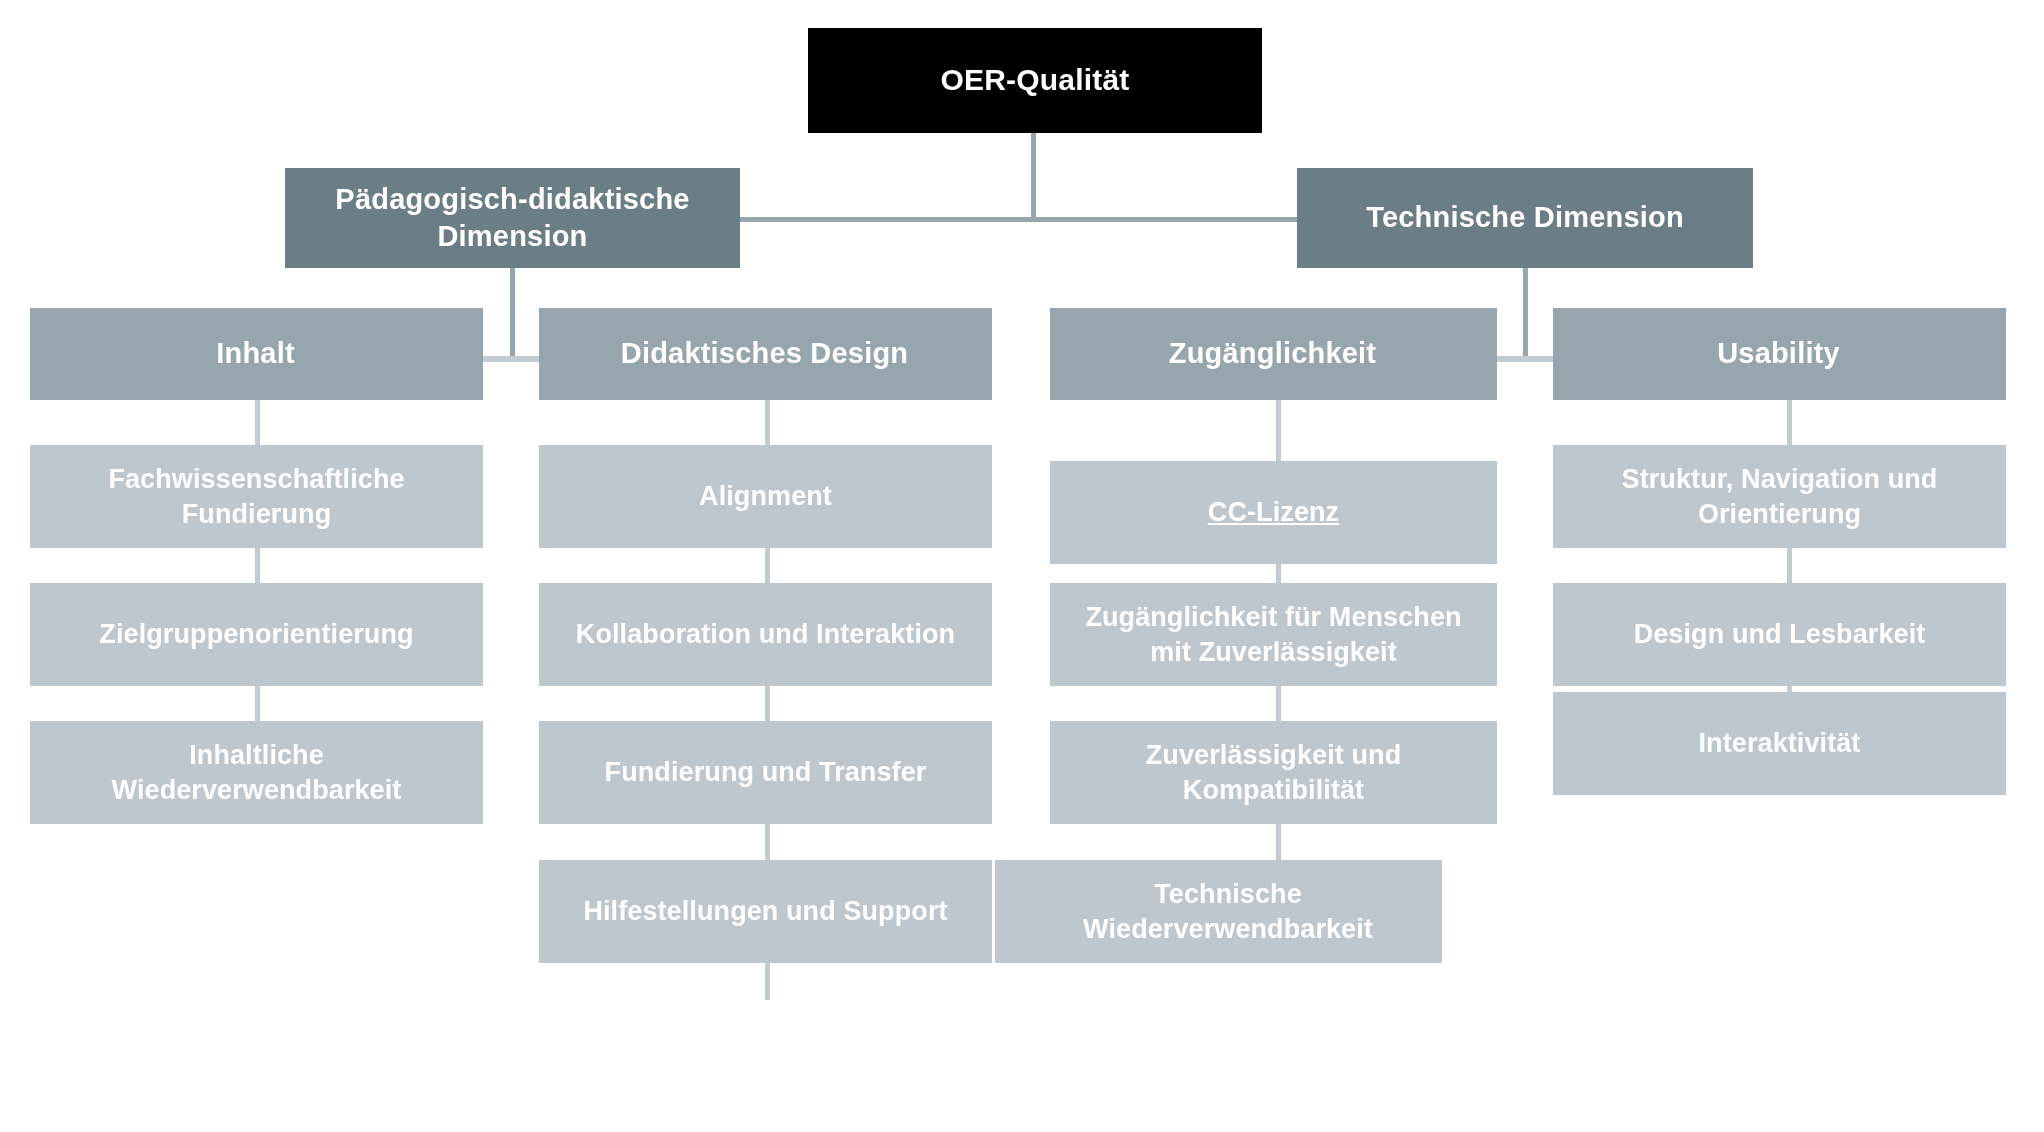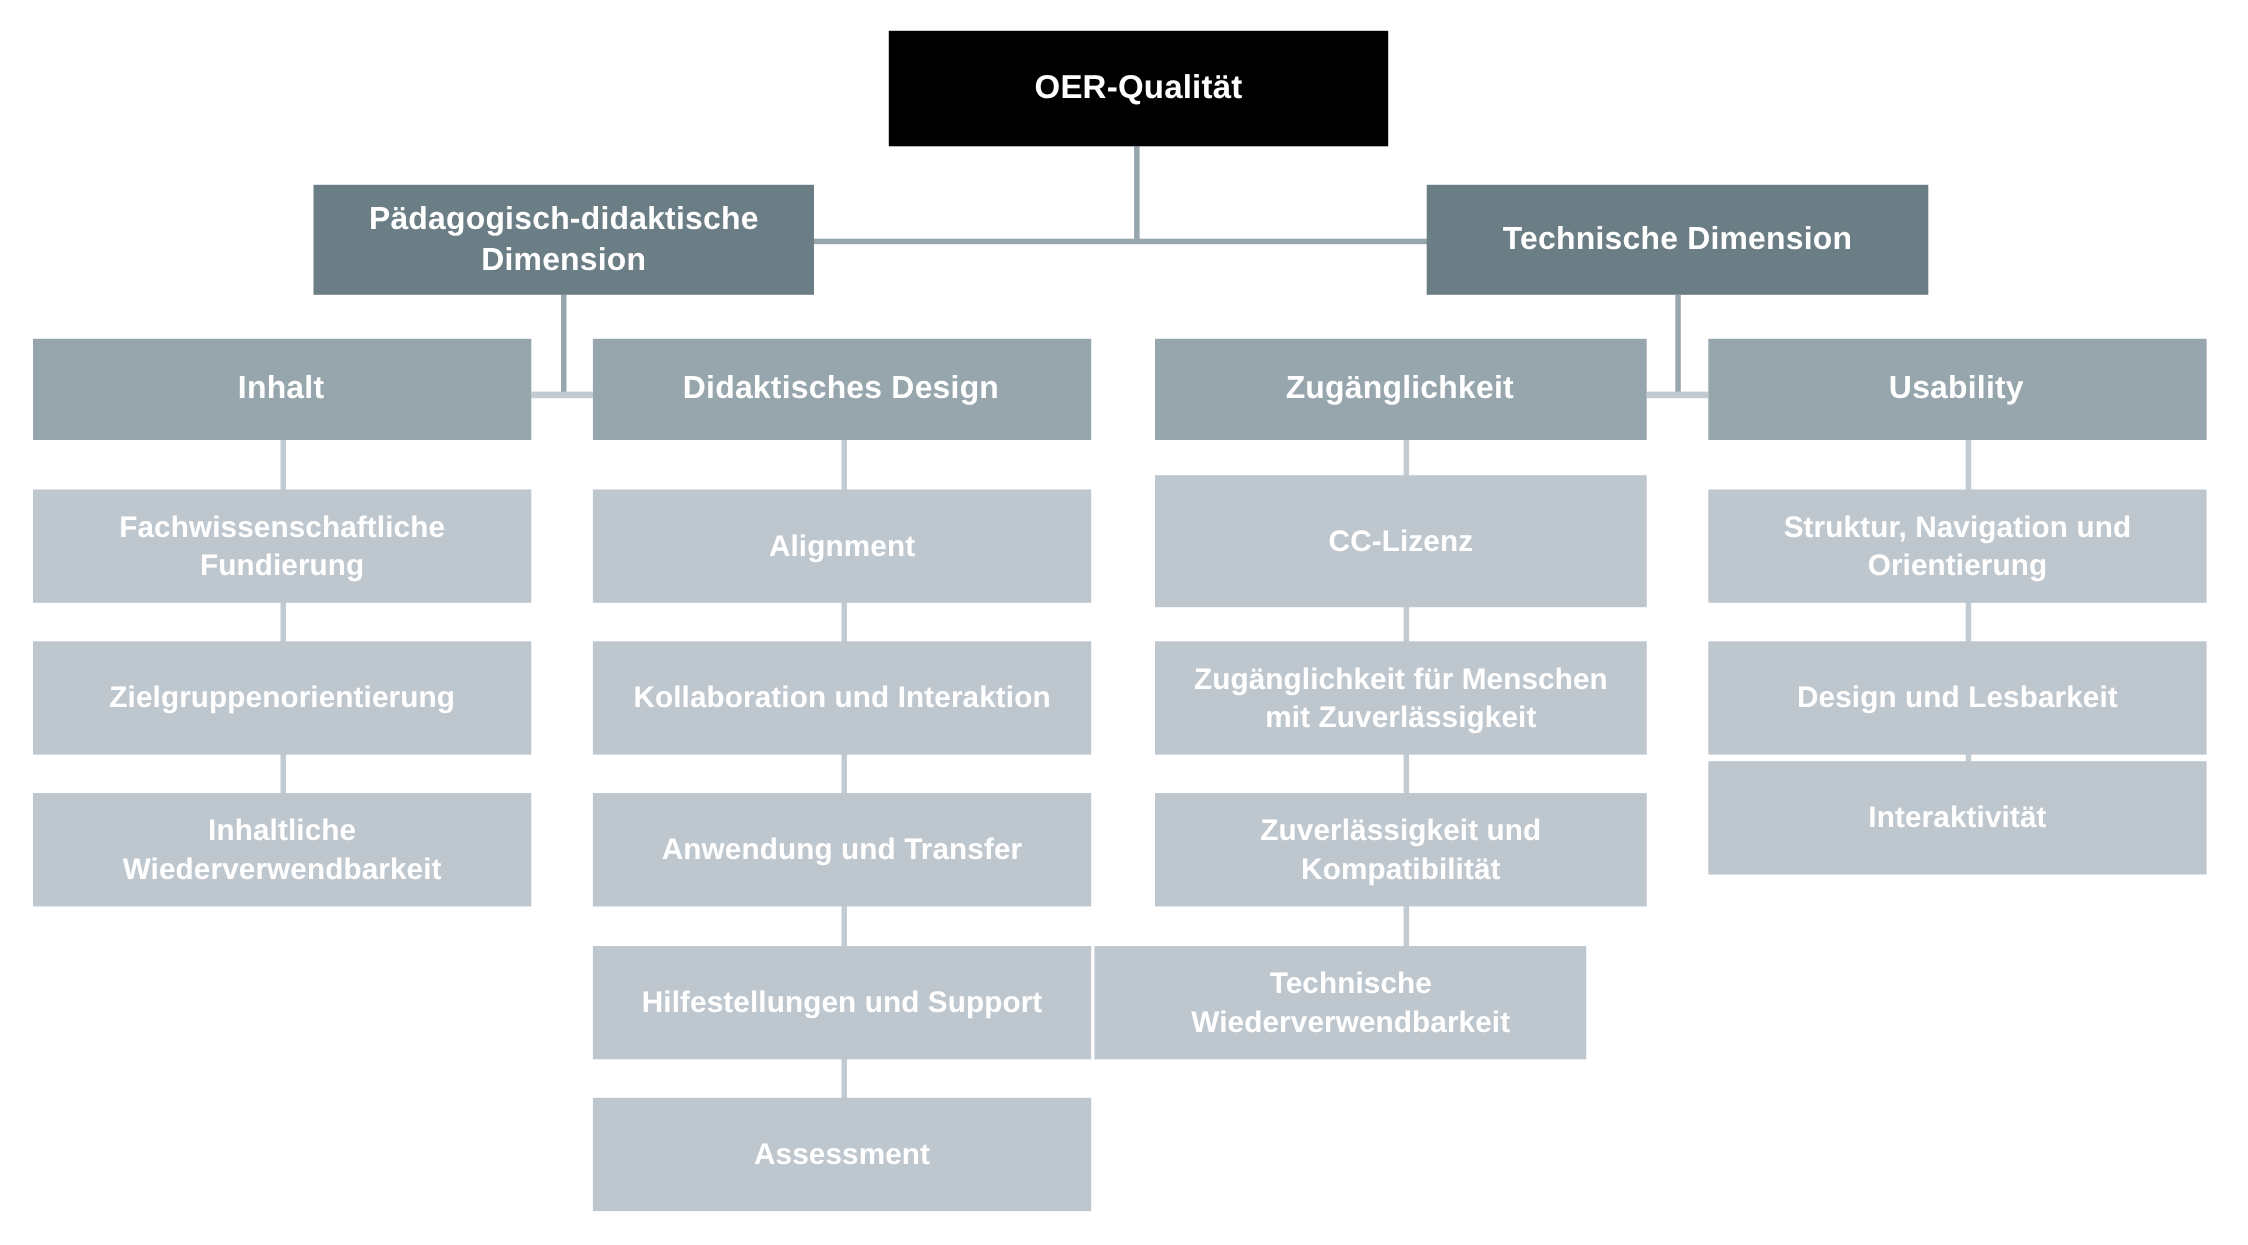--- a/index.html
+++ b/index.html
@@ -125,30 +125,27 @@
     <span class="label">Inhaltliche Wiederverwendbarkeit</span>
   </div>
 
   <div class="node lvl-leaf" style="left:539px; top:445px; width:453px; height:103px;">
     <span class="label">Alignment</span>
   </div>
   <div class="node lvl-leaf" style="left:539px; top:583px; width:453px; height:103px;">
     <span class="label">Kollaboration und Interaktion</span>
   </div>
   <div class="node lvl-leaf" style="left:539px; top:721px; width:453px; height:103px;">
-    <span class="label">Anwendung und Transfer</span>
+    <span class="label">Fundierung und Transfer</span>
   </div>
   <div class="node lvl-leaf" style="left:539px; top:860px; width:453px; height:103px;">
     <span class="label">Hilfestellungen und Support</span>
   </div>
-  <div class="node lvl-leaf" style="left:539px; top:998px; width:453px; height:103px;">
-    <span class="label">Assessment</span>
-  </div>
 
-  <div class="node lvl-leaf" style="left:1050px; top:432px; width:447px; height:120px;">
+  <div class="node lvl-leaf" style="left:1050px; top:461px; width:447px; height:103px;text-decoration:underline;">
     <span class="label">CC-Lizenz</span>
   </div>
   <div class="node lvl-leaf" style="left:1050px; top:583px; width:447px; height:103px;">
     <span class="label">Zugänglichkeit für Menschen mit Zuverlässigkeit</span>
   </div>
   <div class="node lvl-leaf" style="left:1050px; top:721px; width:447px; height:103px;">
     <span class="label">Zuverlässigkeit und Kompatibilität</span>
   </div>
   <div class="node lvl-leaf" style="left:995px; top:860px; width:447px; height:103px;padding-left:33px;">
     <span class="label">Technische Wiederverwendbarkeit</span>

